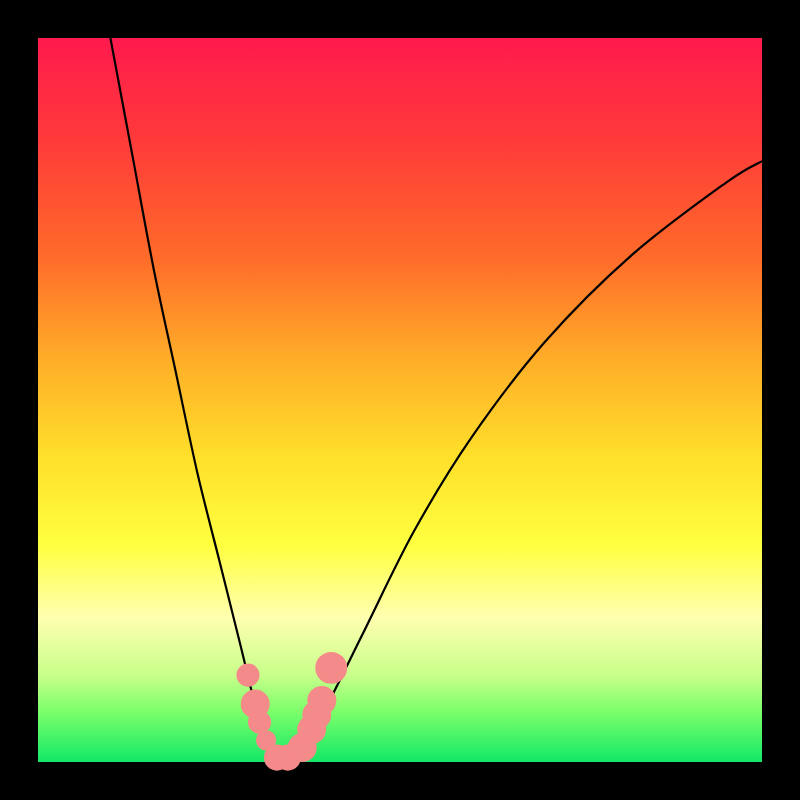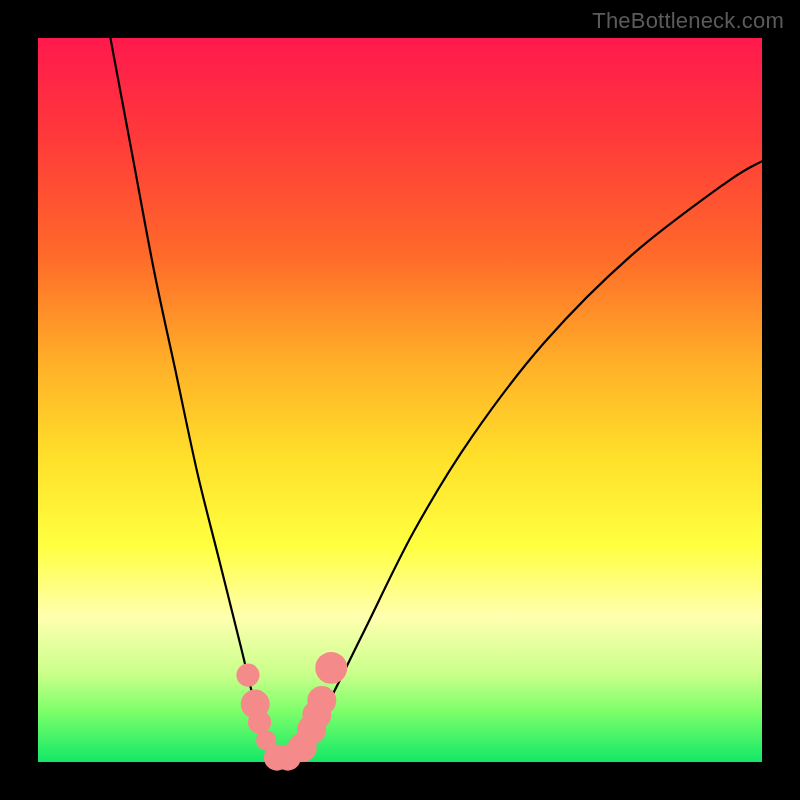--- a/index.html
+++ b/index.html
@@ -54,21 +54,20 @@
     left: 0;
     width: 724px;
     height: 724px;
     overflow: visible;
   }
 </style>
 </head>
 <body>
 
 <div class="frame">
-  <div class="watermark">TheBottleneck.com</div>
   <div class="plot-area">
     <svg class="curve" viewBox="0 0 724 724">
       <path id="curve-path" fill="none" stroke="#000" stroke-width="2.2" d="M 72.4,0 C 76.02000000000001,19.306666666666672 86.88000000000001,77.22666666666672 94.12,115.84000000000003 C 101.36,154.45333333333335 108.60000000000001,195.47999999999996 115.84,231.67999999999995 C 123.08,267.87999999999994 130.32,299.2533333333333 137.56,333.03999999999996 C 144.8,366.82666666666665 152.04,403.02666666666664 159.28,434.4 C 166.52,465.7733333333333 173.76,492.32 181,521.28 C 188.24,550.24 196.6866666666667,584.0266666666666 202.72000000000003,608.16 C 208.75333333333336,632.2933333333333 212.37333333333333,650.3933333333334 217.2,666.08 C 222.02666666666664,681.7666666666667 227.45666666666668,693.23 231.68,702.28 C 235.90333333333334,711.3299999999999 238.92000000000002,717.3633333333333 242.54000000000002,720.38 C 246.16000000000003,723.3966666666666 249.17666666666665,723.3966666666666 253.39999999999998,720.38 C 257.62333333333333,717.3633333333333 261.84666666666664,711.3299999999999 267.88,702.28 C 273.91333333333336,693.23 279.9466666666667,684.1800000000001 289.6,666.08 C 299.25333333333333,647.98 311.32,622.6400000000001 325.8,593.6800000000001 C 340.28000000000003,564.72 358.38,524.9 376.48,492.32 C 394.58000000000004,459.74 412.68,429.5733333333333 434.4,398.2 C 456.11999999999995,366.82666666666665 480.2533333333333,334.24666666666667 506.79999999999995,304.08000000000004 C 533.3466666666666,273.9133333333334 563.5133333333333,243.74666666666673 593.68,217.20000000000005 C 623.8466666666666,190.65333333333336 666.0799999999999,160.48666666666662 687.8,144.79999999999995 C 709.52,129.1133333333333 717.9666666666667,126.70000000000003 724,123.08000000000004"></path>
       <g id="markers-group">
           <circle cx="209.95999999999998" cy="637.12" r="11.584000000000001" fill="#f58a8a"></circle>
           <circle cx="217.2" cy="666.08" r="14.48" fill="#f58a8a"></circle>
           <circle cx="221.54399999999998" cy="684.18" r="11.584000000000001" fill="#f58a8a"></circle>
           <circle cx="228.06" cy="702.28" r="10.136" fill="#f58a8a"></circle>
           <circle cx="238.92000000000002" cy="719.656" r="13.032" fill="#f58a8a"></circle>
           <circle cx="249.77999999999997" cy="719.656" r="13.032" fill="#f58a8a"></circle>

